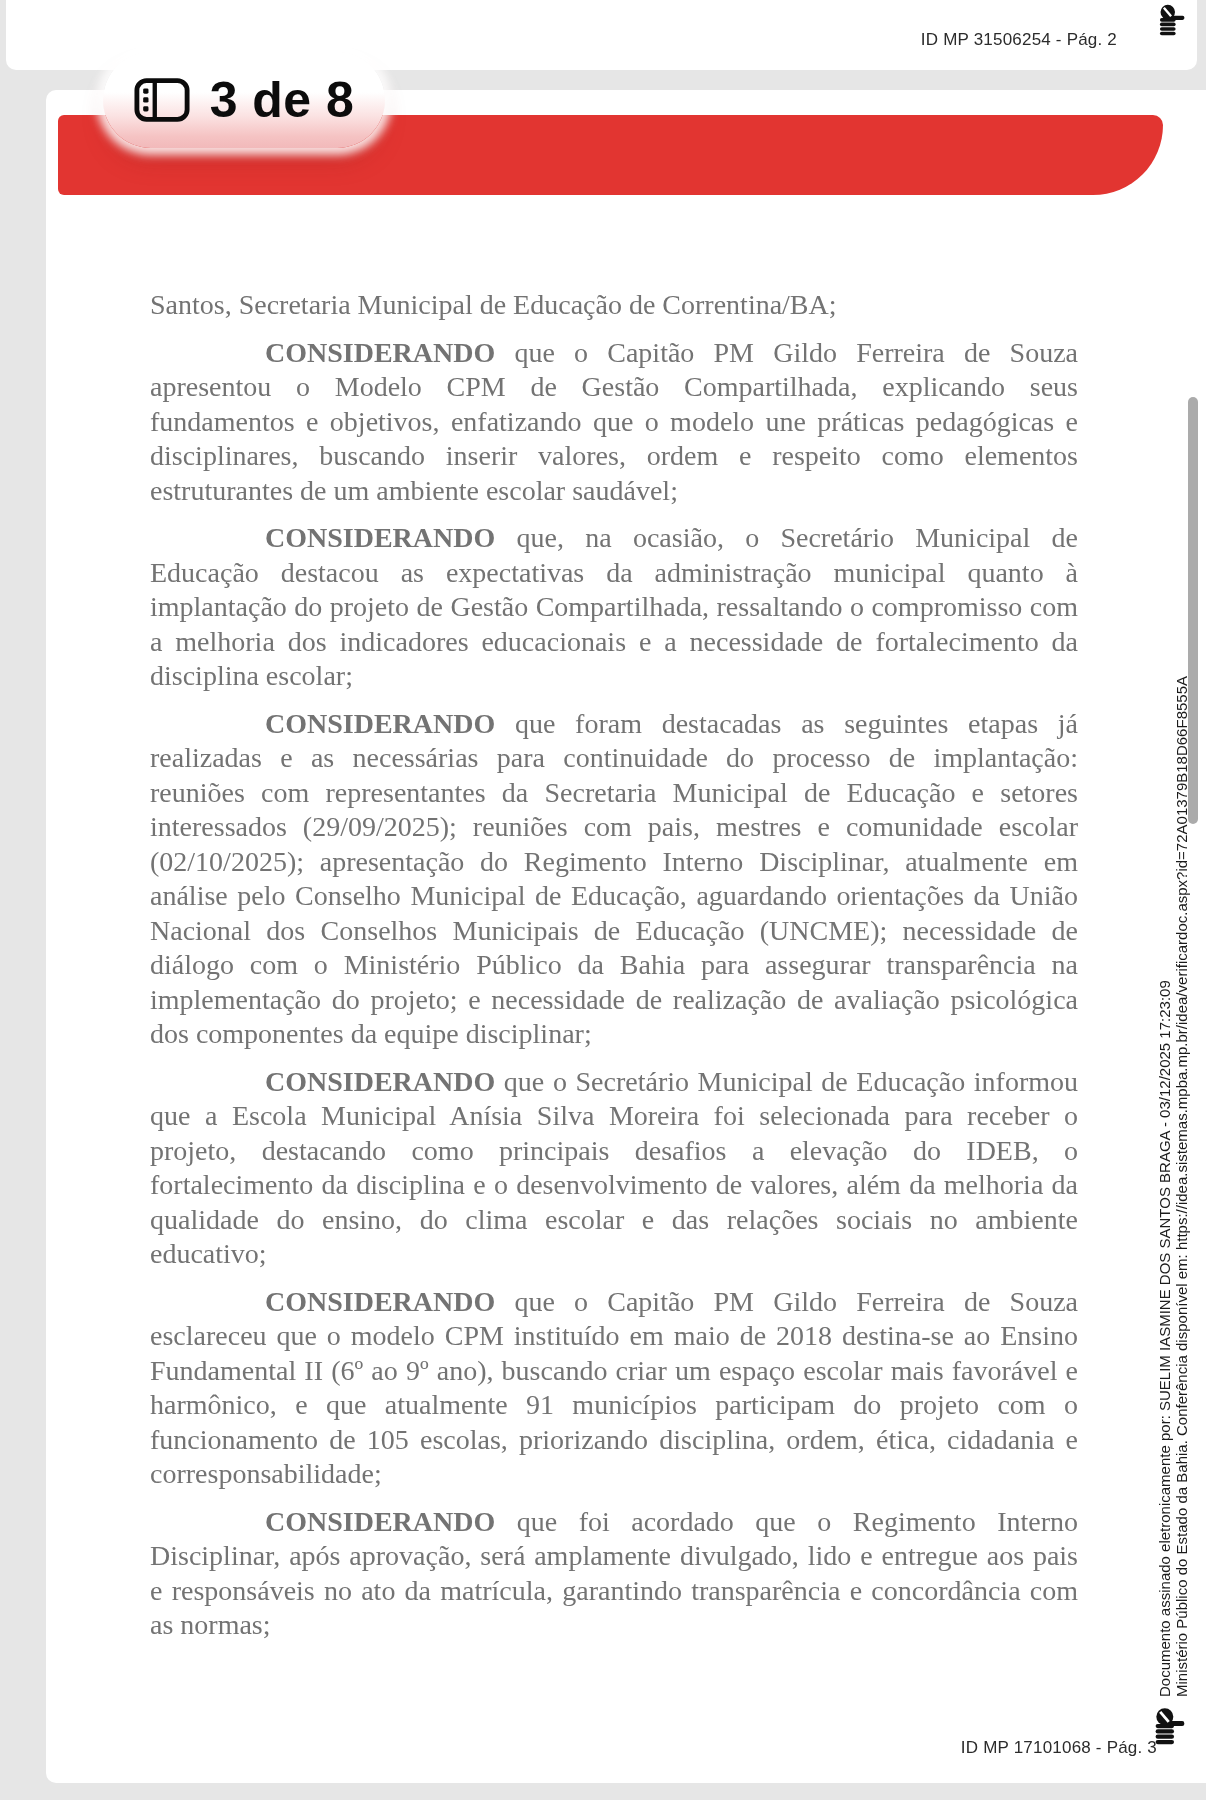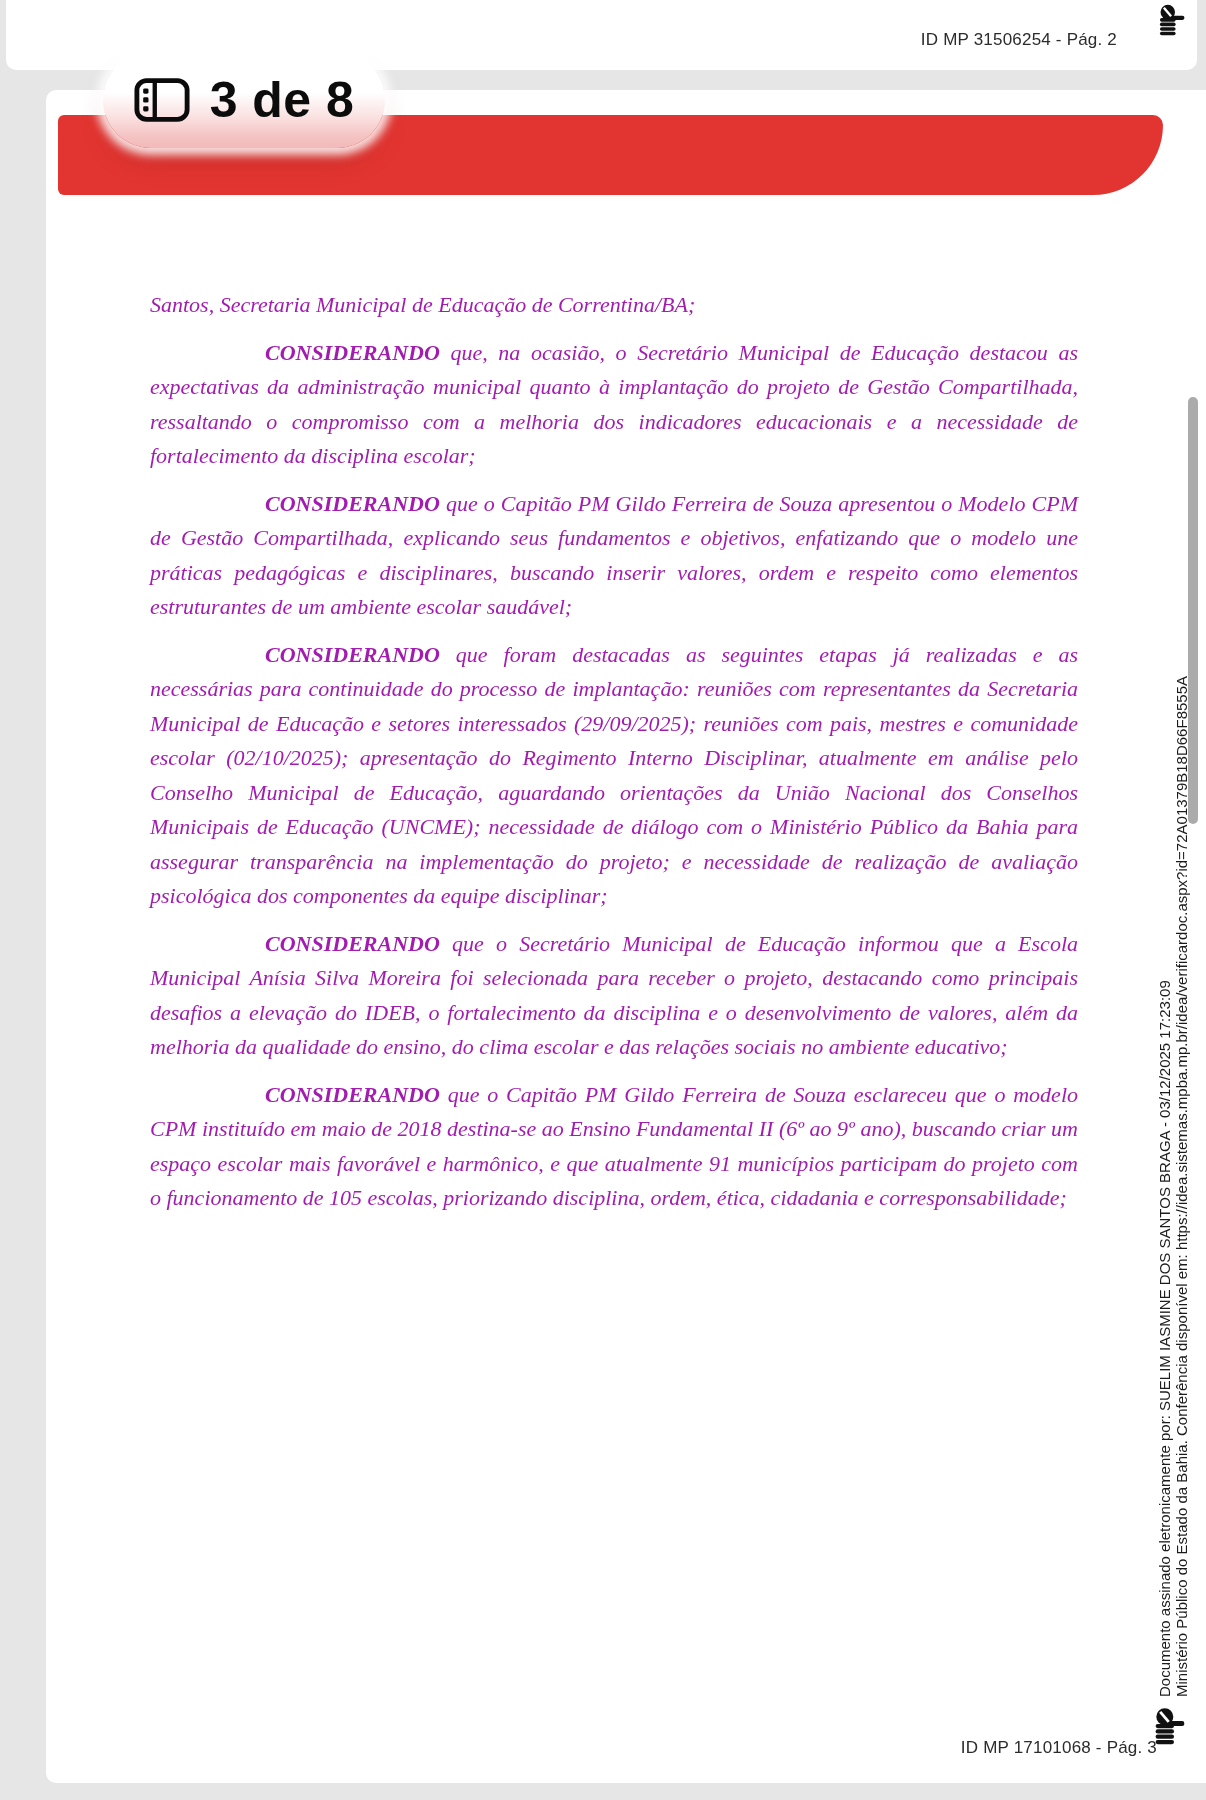--- a/index.html
+++ b/index.html
@@ -40,23 +40,22 @@
   .logo-row { position:absolute; left:70px; top:138px; display:flex; }
   .logo-text {
     margin-left:14px; margin-top:14px;
     font-size:15px; font-weight:bold; color:#131313;
     line-height:18px; letter-spacing:0.4px; white-space:nowrap;
   }
 
   .body-text {
     position:absolute; left:104px; top:198px; width:928px;
     font-family:"Liberation Serif", serif;
-    font-size:22px; line-height:34.5px; color:#a21caf;
+    font-size:28px; line-height:34.5px; color:#737373;
     text-align:justify;
-    font-style:italic;
   }
   .body-text p { margin:0 0 13px 0; text-indent:115px; }
   .body-text p.no-indent { text-indent:0; }
 
   .sig-line {
     position:absolute; white-space:nowrap;
     font-size:15px; line-height:17px; color:#1b1b1b;
     transform-origin:0 0; transform:rotate(-90deg);
   }
   .sig-line--1 { left:1156px; top:1697px; }
@@ -91,25 +90,26 @@
         <rect x="9.5" y="20.2" width="5.5" height="5.5" rx="1.5" fill="#0b0b0b"></rect>
         <rect x="9.5" y="29.4" width="5.5" height="5.5" rx="1.5" fill="#0b0b0b"></rect>
       </svg>
     </span>
     <span class="page-badge-label">3 de 8</span>
   </div>
 
 
   <div class="body-text">
     <p class="no-indent">Santos, Secretaria Municipal de Educação de Correntina/BA;</p>
+    <p><b>CONSIDERANDO</b><span> que o Capitão PM Gildo Ferreira de Souza apresentou o Modelo CPM de Gestão Compartilhada, explicando seus fundamentos e objetivos, enfatizando que o modelo une práticas pedagógicas e disciplinares, buscando inserir valores, ordem e respeito como elementos estruturantes de um ambiente escolar saudável;</span></p>
     <p><b>CONSIDERANDO</b><span> que, na ocasião, o Secretário Municipal de Educação destacou as expectativas da administração municipal quanto à implantação do projeto de Gestão Compartilhada, ressaltando o compromisso com a melhoria dos indicadores educacionais e a necessidade de fortalecimento da disciplina escolar;</span></p>
-    <p><b>CONSIDERANDO</b><span> que o Capitão PM Gildo Ferreira de Souza apresentou o Modelo CPM de Gestão Compartilhada, explicando seus fundamentos e objetivos, enfatizando que o modelo une práticas pedagógicas e disciplinares, buscando inserir valores, ordem e respeito como elementos estruturantes de um ambiente escolar saudável;</span></p>
     <p><b>CONSIDERANDO</b><span> que foram destacadas as seguintes etapas já realizadas e as necessárias para continuidade do processo de implantação: reuniões com representantes da Secretaria Municipal de Educação e setores interessados (29/09/2025); reuniões com pais, mestres e comunidade escolar (02/10/2025); apresentação do Regimento Interno Disciplinar, atualmente em análise pelo Conselho Municipal de Educação, aguardando orientações da União Nacional dos Conselhos Municipais de Educação (UNCME); necessidade de diálogo com o Ministério Público da Bahia para assegurar transparência na implementação do projeto; e necessidade de realização de avaliação psicológica dos componentes da equipe disciplinar;</span></p>
     <p><b>CONSIDERANDO</b><span> que o Secretário Municipal de Educação informou que a Escola Municipal Anísia Silva Moreira foi selecionada para receber o projeto, destacando como principais desafios a elevação do IDEB, o fortalecimento da disciplina e o desenvolvimento de valores, além da melhoria da qualidade do ensino, do clima escolar e das relações sociais no ambiente educativo;</span></p>
     <p><b>CONSIDERANDO</b><span> que o Capitão PM Gildo Ferreira de Souza esclareceu que o modelo CPM instituído em maio de 2018 destina-se ao Ensino Fundamental II (6º ao 9º ano), buscando criar um espaço escolar mais favorável e harmônico, e que atualmente 91 municípios participam do projeto com o funcionamento de 105 escolas, priorizando disciplina, ordem, ética, cidadania e corresponsabilidade;</span></p>
+    <p><b>CONSIDERANDO</b><span> que foi acordado que o Regimento Interno Disciplinar, após aprovação, será amplamente divulgado, lido e entregue aos pais e responsáveis no ato da matrícula, garantindo transparência e concordância com as normas;</span></p>
   </div>
 
   <div class="idline idline--bottom">ID MP 17101068 - Pág. 3</div>
 </div>
 
 <div class="sig-line sig-line--1">Documento assinado eletronicamente por: SUELIM IASMINE DOS SANTOS BRAGA - 03/12/2025 17:23:09</div>
 <div class="sig-line sig-line--2">Ministério Público do Estado da Bahia. Conferência disponível em: https://idea.sistemas.mpba.mp.br/idea/verificardoc.aspx?id=72A01379B18D66F8555A</div>
 
 <div class="corner-icon corner-icon--top">
   <svg width="38" height="29" viewBox="0 0 110 96">

